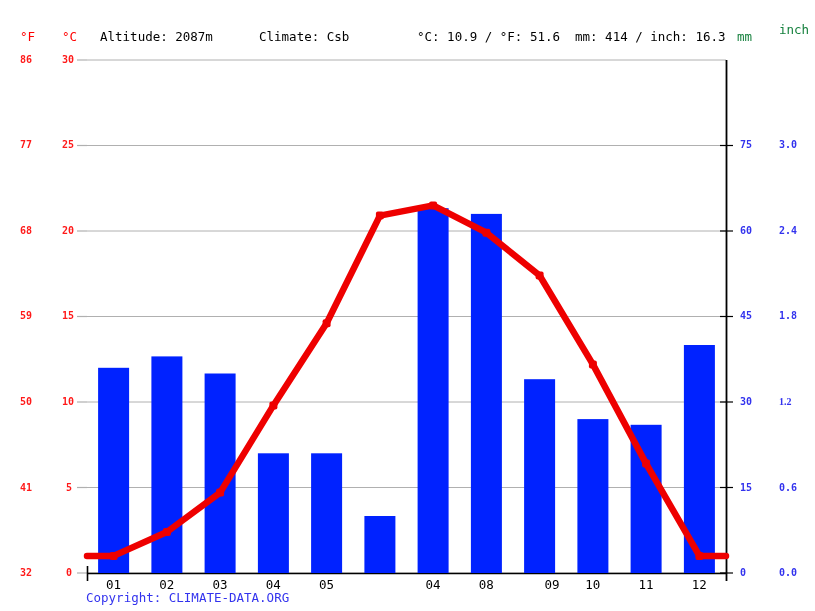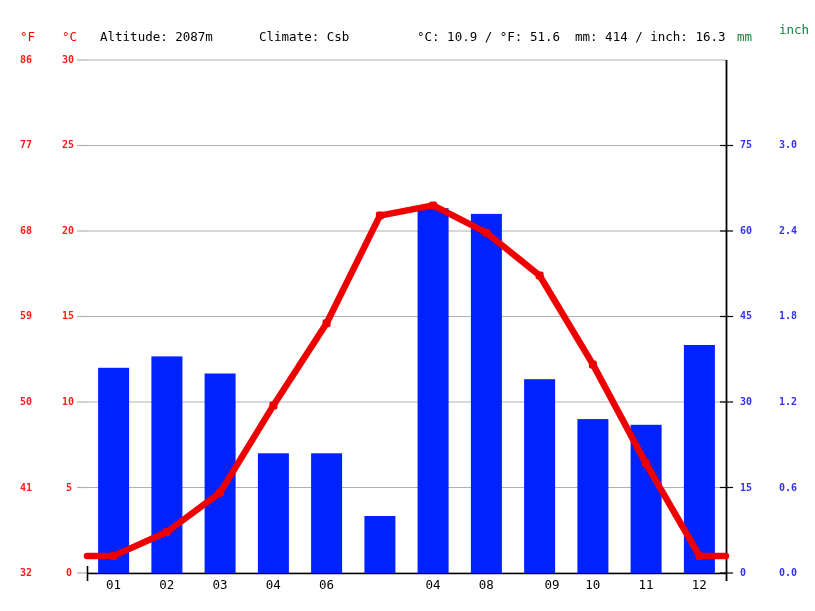--- a/index.html
+++ b/index.html
@@ -98,21 +98,21 @@
   <div class="tick-label tick-blue" style="left:740px; top:140px;">75</div>
   <div class="tick-label tick-blue" style="left:740px; top:226px;">60</div>
   <div class="tick-label tick-blue" style="left:740px; top:311px;">45</div>
   <div class="tick-label tick-blue" style="left:740px; top:397px;">30</div>
   <div class="tick-label tick-blue" style="left:740px; top:483px;">15</div>
   <div class="tick-label tick-blue" style="left:740px; top:568px;">0</div>
 
   <div class="tick-label tick-blue" style="left:779px; top:140px;">3.0</div>
   <div class="tick-label tick-blue" style="left:779px; top:226px;">2.4</div>
   <div class="tick-label tick-blue" style="left:779px; top:311px;">1.8</div>
-  <div class="tick-label tick-blue" style="left:779px; top:397px;">1.2</div>
+  <div class="tick-label tick-blue" style="left:779px; top:397px;font-family:Liberation Serif, serif;">1.2</div>
   <div class="tick-label tick-blue" style="left:779px; top:483px;">0.6</div>
   <div class="tick-label tick-blue" style="left:779px; top:568px;">0.0</div>
 
   <svg class="plot" id="plot-svg" viewBox="0 0 815 611">
     <g id="gridlines">
         <line x1="87" x2="726" y1="60.0" y2="60.0" stroke="#b0b0b0" stroke-width="1"></line>
         <line x1="87" x2="726" y1="145.5" y2="145.5" stroke="#b0b0b0" stroke-width="1"></line>
         <line x1="87" x2="726" y1="231.0" y2="231.0" stroke="#b0b0b0" stroke-width="1"></line>
         <line x1="87" x2="726" y1="316.5" y2="316.5" stroke="#b0b0b0" stroke-width="1"></line>
         <line x1="87" x2="726" y1="402.0" y2="402.0" stroke="#b0b0b0" stroke-width="1"></line>
@@ -168,24 +168,25 @@
         <rect x="642.1" y="459.6" width="8" height="8" rx="2" fill="#ee0000"></rect>
         <rect x="695.4" y="551.9" width="8" height="8" rx="2" fill="#ee0000"></rect>
       </g>
   </svg>
 
   <div id="month-labels">
       <div class="month-label" style="left: 93.625px; top: 579px;">01</div>
       <div class="month-label" style="left: 146.875px; top: 579px;">02</div>
       <div class="month-label" style="left: 200.125px; top: 579px;">03</div>
       <div class="month-label" style="left: 253.375px; top: 579px;">04</div>
-      <div class="month-label" style="left: 306.625px; top: 579px;">06</div>
+      <div class="month-label" style="left: 306.625px; top: 579px;">05</div>
       <div class="month-label" style="left: 359.875px; top: 589px; margin-top: 48px;">06</div>
       <div class="month-label" style="left: 413.125px; top: 579px;">04</div>
       <div class="month-label" style="left: 466.375px; top: 579px;">08</div>
       <div class="month-label" style="left: 519.625px; top: 579px; text-align: right;">09</div>
       <div class="month-label" style="left: 572.875px; top: 579px;">10</div>
       <div class="month-label" style="left: 626.125px; top: 579px;">11</div>
       <div class="month-label" style="left: 679.375px; top: 579px;">12</div>
     </div>
 
+  <div class="copyright">Copyright: CLIMATE-DATA.ORG</div>
 
 </div>
 
 </body></html>

